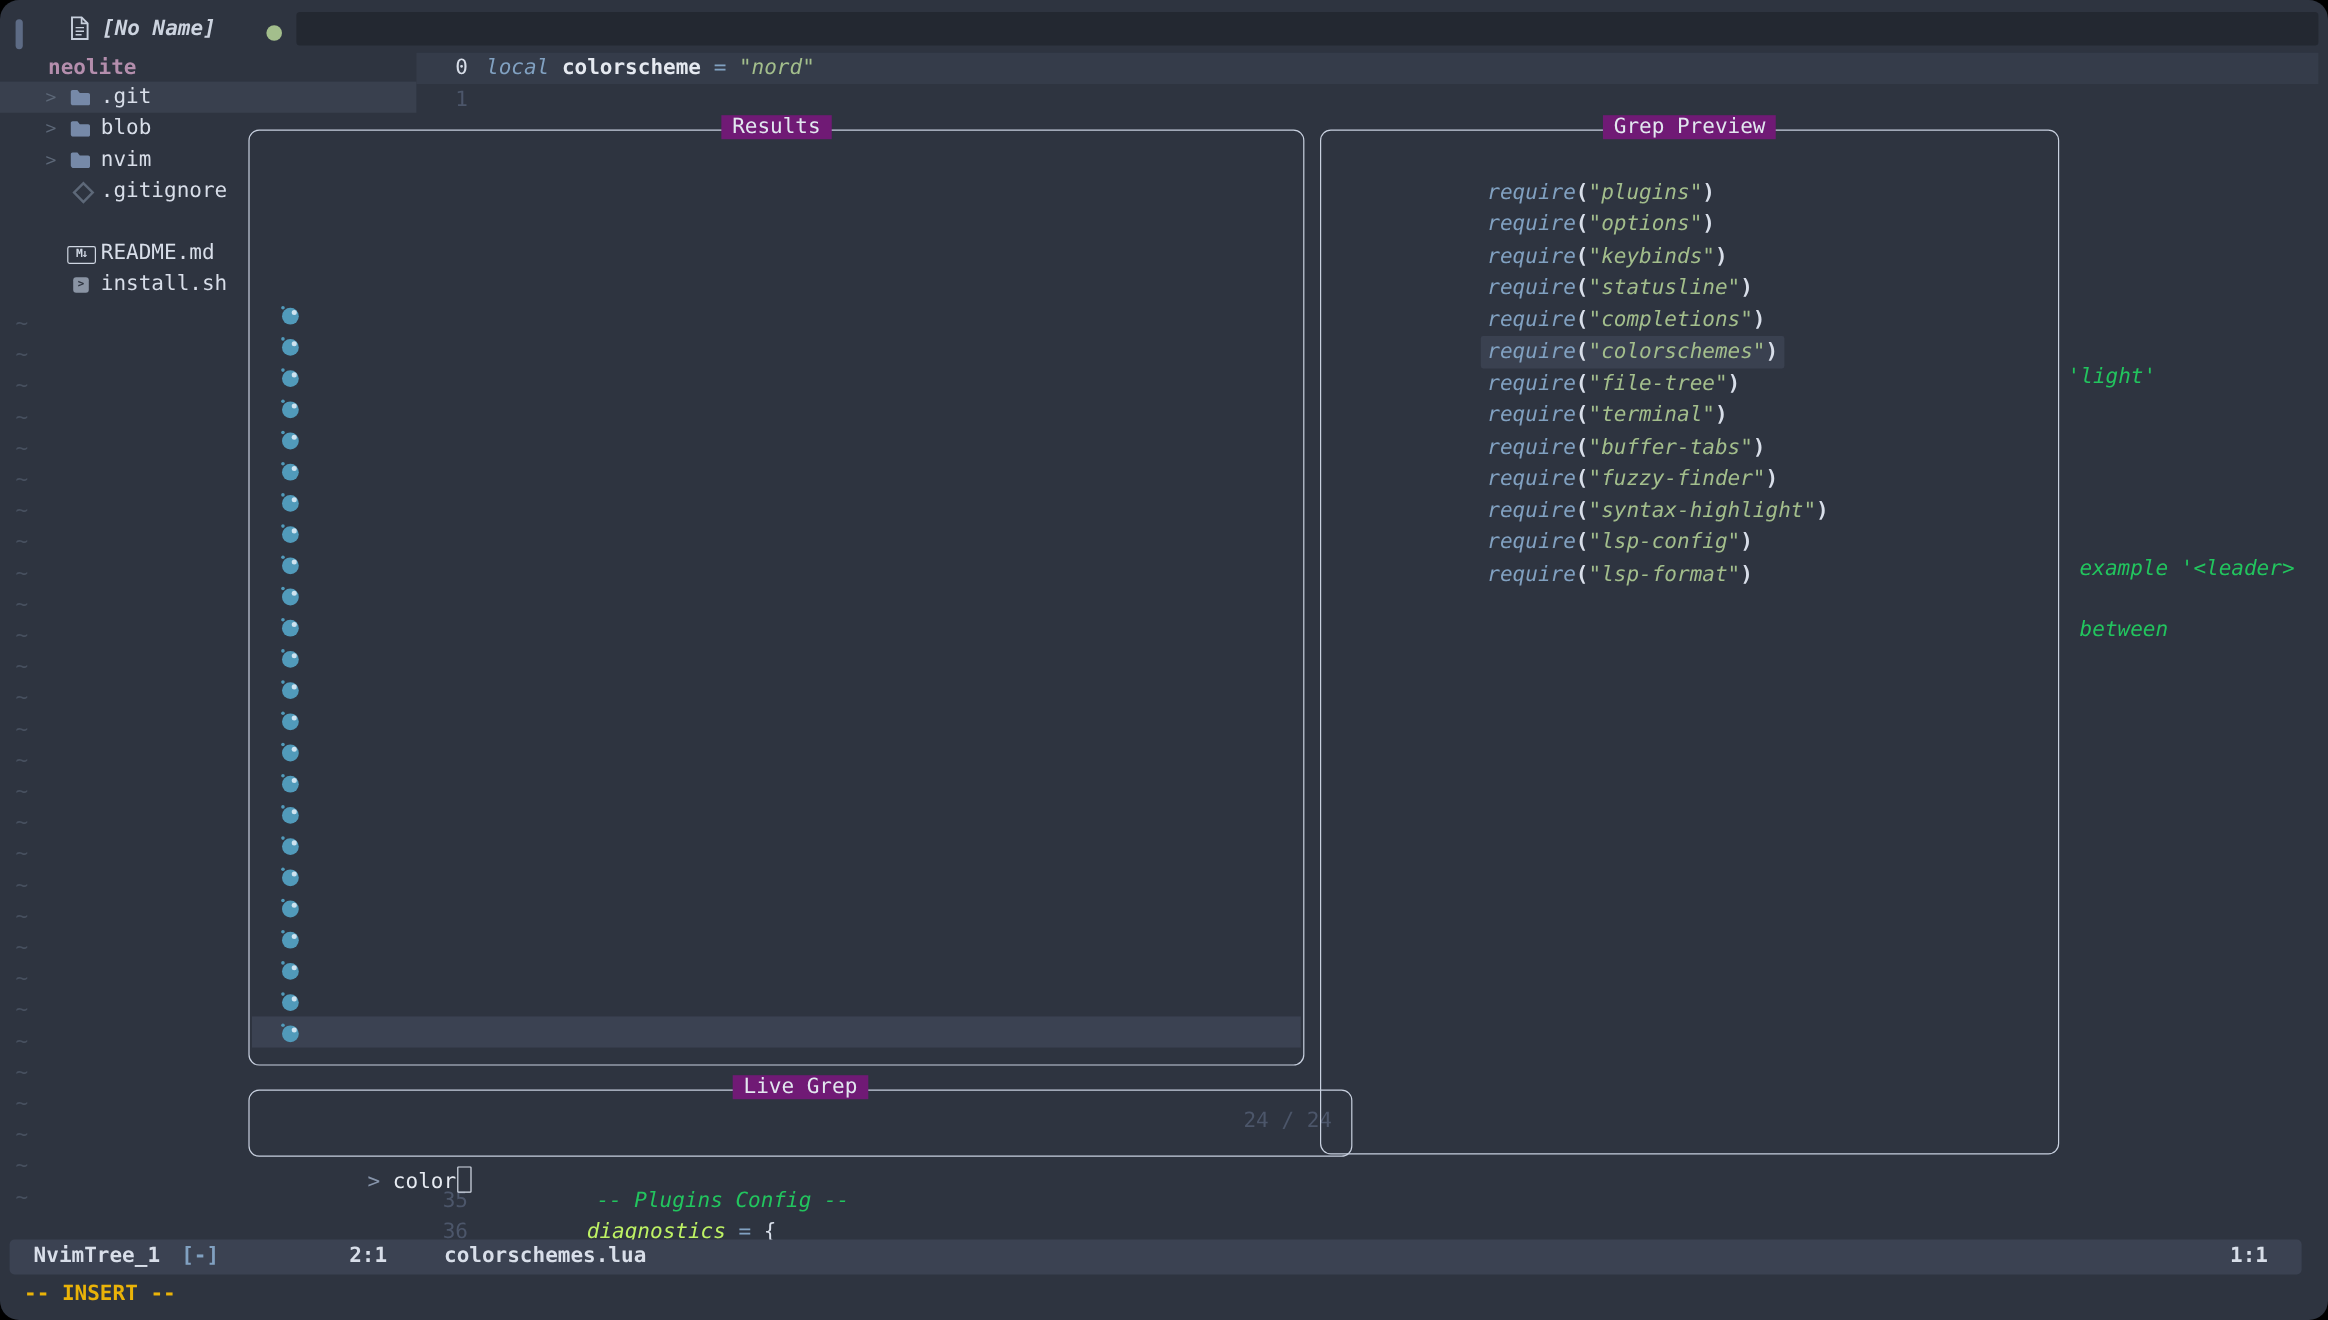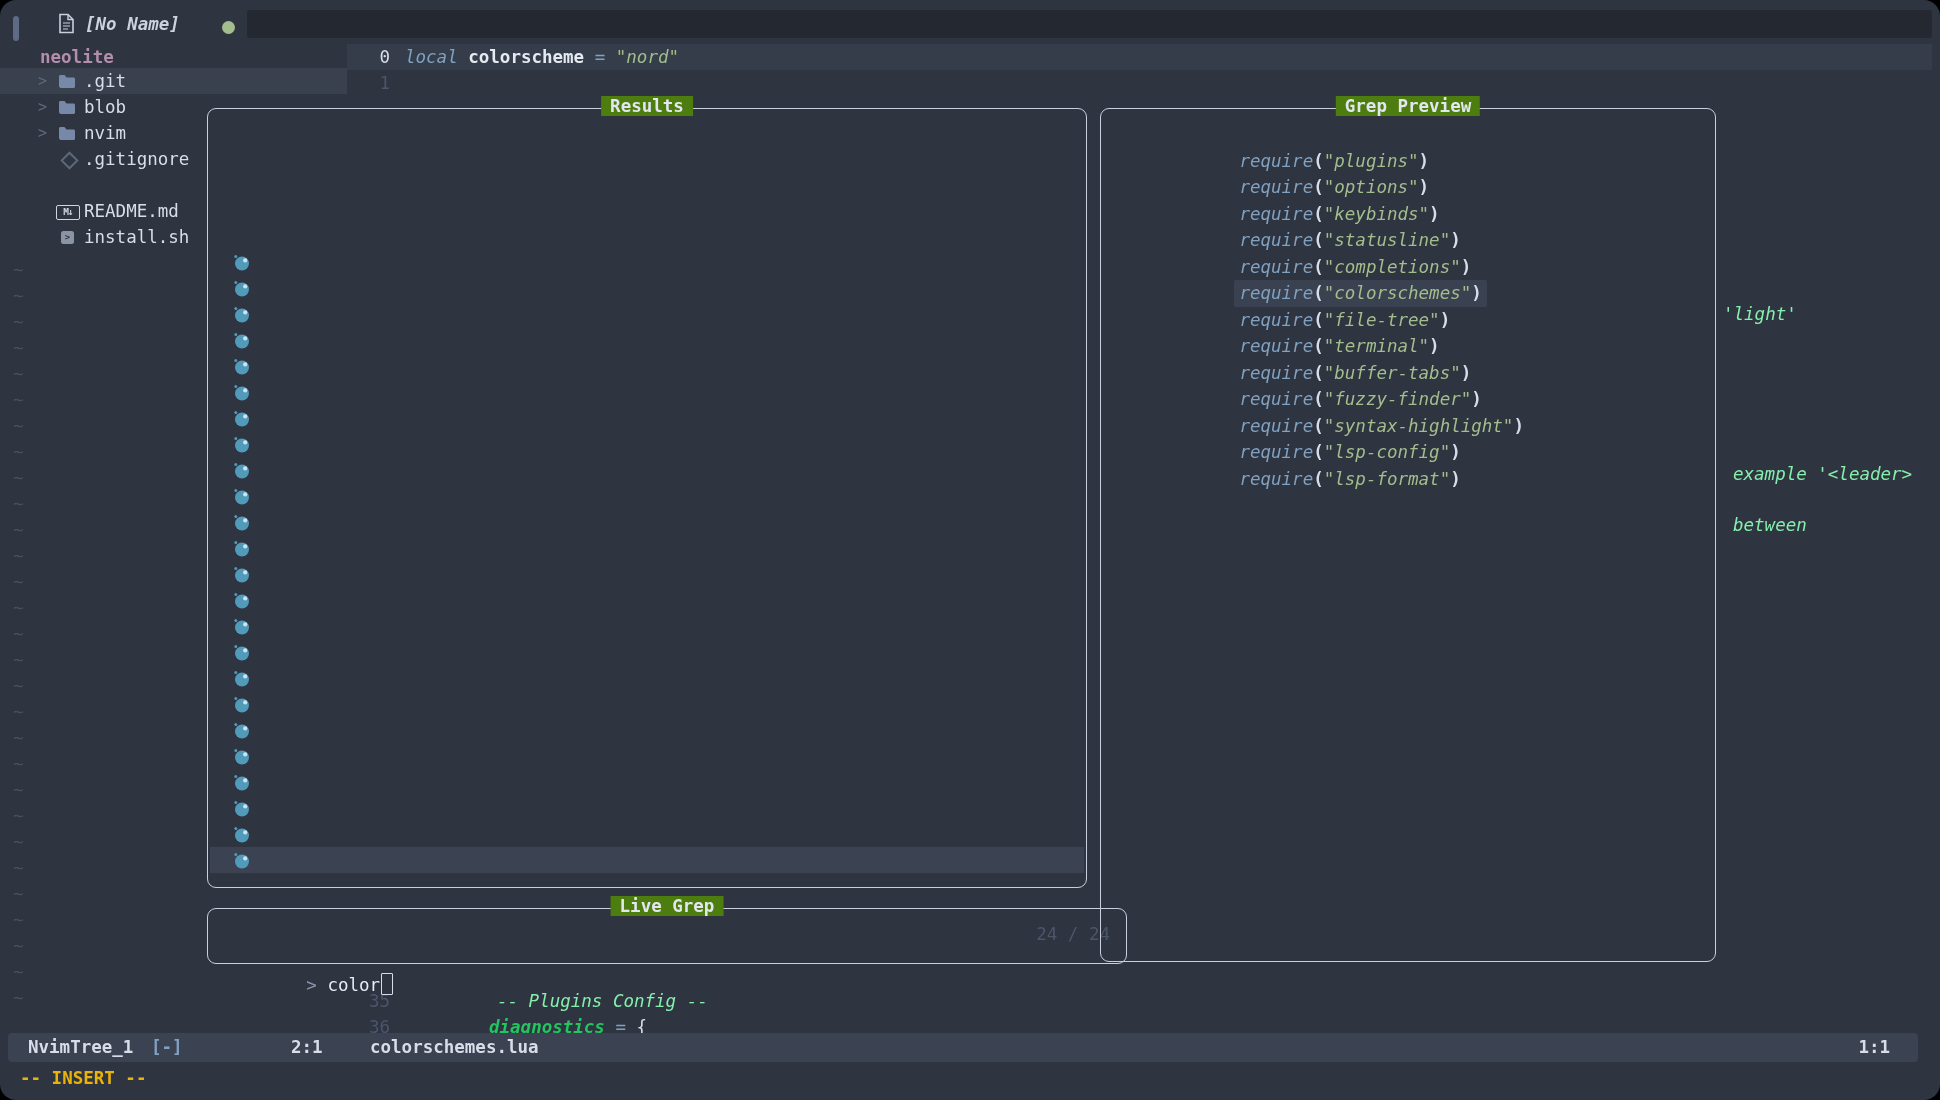--- a/index.html
+++ b/index.html
@@ -15,40 +15,40 @@
   .mod-dot{position:absolute;left:222px;top:21px;width:13px;height:13px;border-radius:50%;background:#a3be8c;}
   .tab-strip{position:absolute;left:247px;top:10px;width:1685px;height:28px;background:#232831;border-radius:3px;}
   
   .cursorline{position:absolute;left:347px;top:44px;width:1585px;height:26px;background:#353c4a;}
   .lnum{position:absolute;width:42px;left:348px;text-align:right;color:#4c566a;}
   .lnum.cur{color:#d8dee9;}
   .kw{font-style:italic;color:#81a1c1;}
   .op{color:#81a1c1;}
   .ident{font-weight:bold;color:#e5e9f0;}
   .str{font-style:italic;color:#a3be8c;}
-  .frag{color:#86efac;font-style:italic;white-space:pre;}
-  .bold-it{font-weight:bold;font-style:italic;color:#22c55e;}
+  .frag{color:#22c55e;font-style:italic;white-space:pre;}
+  .bold-it{font-weight:normal;font-style:italic;color:#bef264;}
   
   .tree-root{position:absolute;left:40px;top:44px;height:26px;line-height:26px;font-weight:bold;color:#b48ead;}
   .trow{position:absolute;left:0;width:347px;height:26px;line-height:26px;}
   .trow.sel{background:#39404e;}
   .chev{position:absolute;left:38px;color:#5d6878;font-size:15px;}
   .t-ic{position:absolute;left:58px;top:6px;}
   .t-label{position:absolute;left:84px;white-space:pre;}
   .diamond{position:absolute;left:63px;top:8px;width:9px;height:9px;border:2px solid #5d6878;background:#2e3440;transform:rotate(45deg);}
   .md-ic{position:absolute;left:56px;top:7px;width:22px;height:13px;border:1.5px solid #cfd6e2;border-radius:2px;
          font-size:9.5px;line-height:12px;text-align:center;font-weight:bold;color:#cfd6e2;letter-spacing:-1px;}
   .sh-ic{position:absolute;left:61px;top:7px;width:13px;height:13px;background:#8a94a4;border-radius:2.5px;
          font-size:9px;line-height:13px;text-align:center;color:#2e3440;font-weight:bold;}
   .tildes{position:absolute;left:13px;top:257px;color:#47505f;}
   .tildes div{height:26px;line-height:26px;}
   
   .box{position:absolute;border:1.5px solid #c8d0df;border-radius:9px;}
-  .box-title{position:absolute;top:-13px;left:50%;transform:translateX(-50%);background:#4d7c0f;
-             padding:0 9px;font-weight:bold;color:#e2e7ef;white-space:pre;}
+  .box-title{position:absolute;top:-13px;left:50%;transform:translateX(-50%);background:#701a75;
+             padding:0 9px;font-weight:normal;color:#e2e7ef;white-space:pre;}
   
   .results-box{left:207px;top:108px;width:878px;height:778px;}
   .rrows{position:absolute;left:2px;right:2px;top:140px;}
   .rrow{position:relative;height:26px;line-height:26px;white-space:pre;padding-left:46px;overflow:hidden;}
   .rrow.sel{background:#3b4252;}
   .arrow{position:absolute;left:7px;color:#81a1c1;font-weight:bold;}
   .lua-ic{position:absolute;left:23px;top:5px;}
   
   .grep-box{left:207px;top:908px;width:878px;height:54px;padding-left:40px;}
   .grep-line{position:absolute;left:14px;top:0;height:51px;line-height:51px;white-space:pre;}

